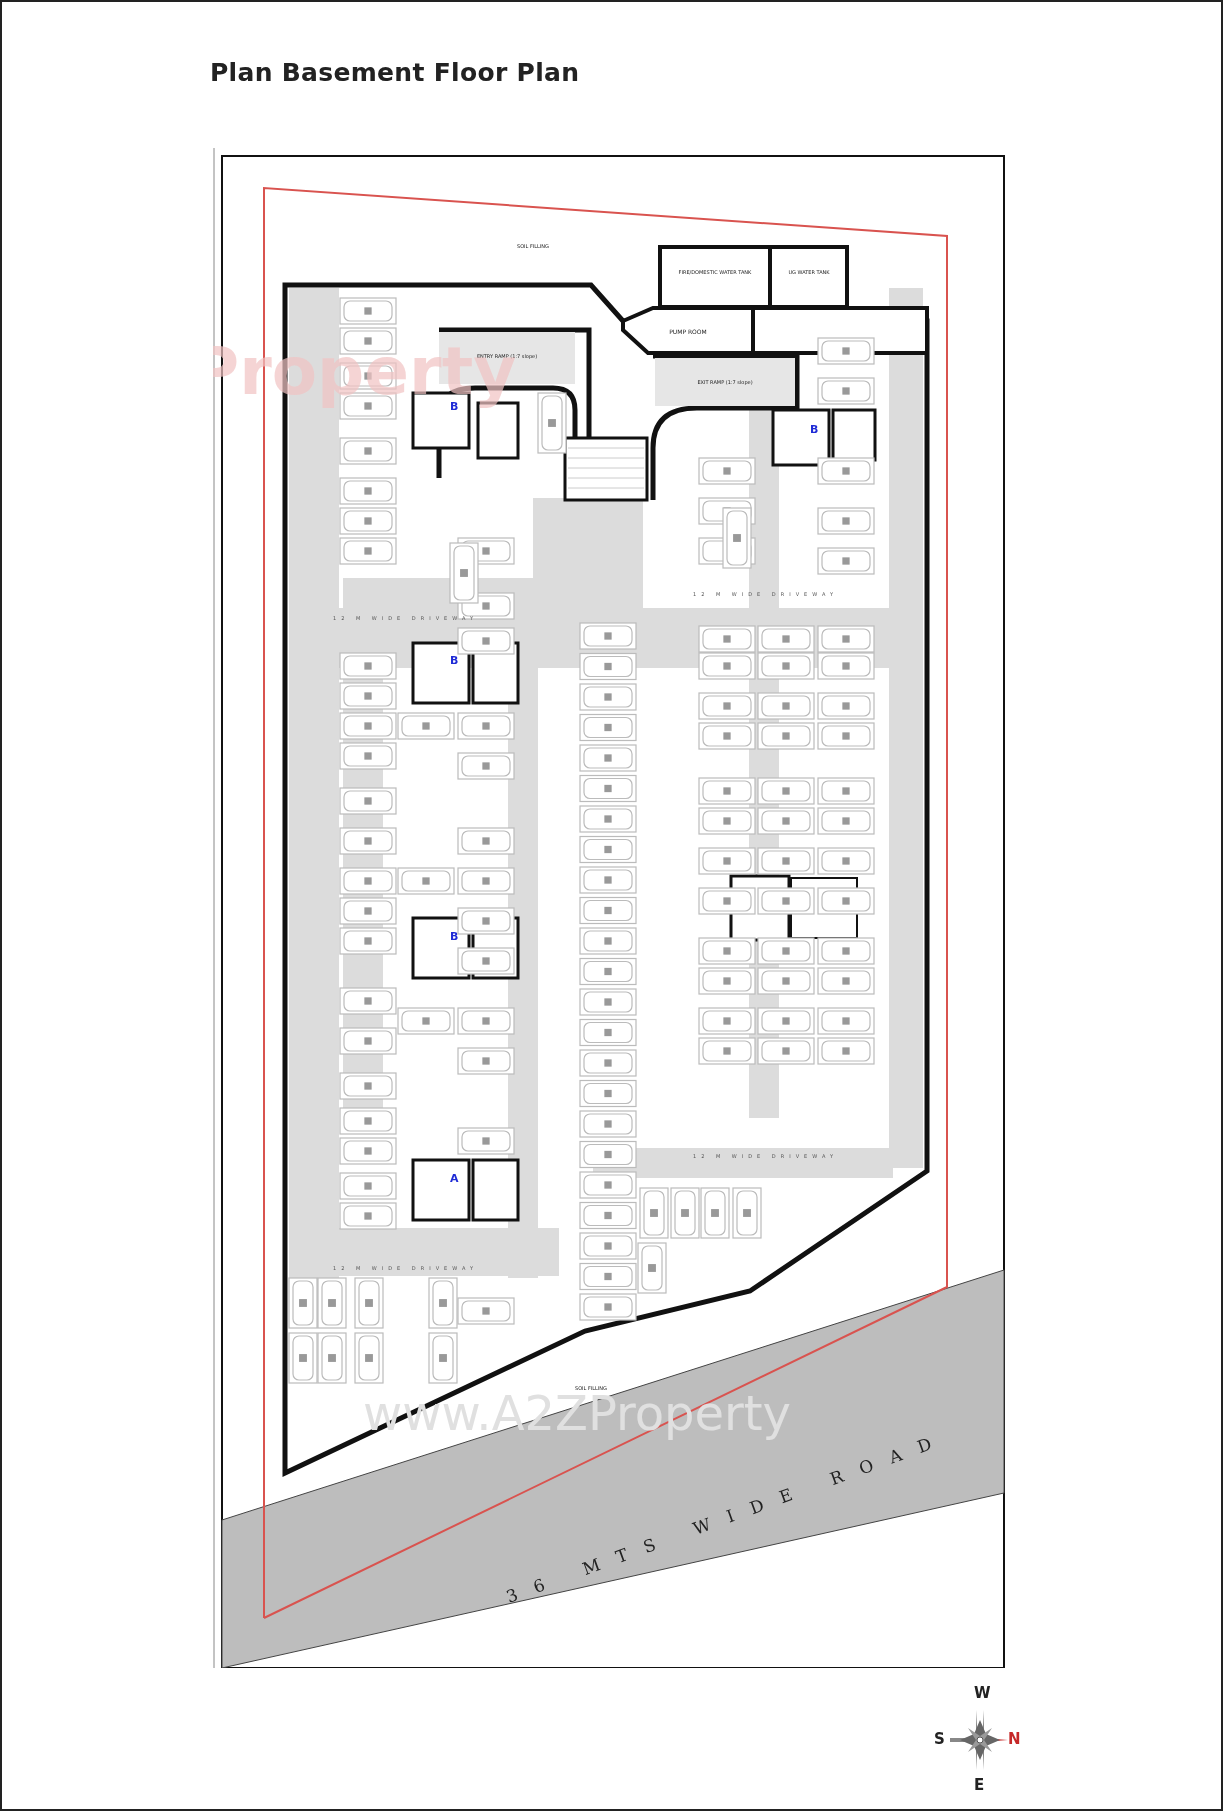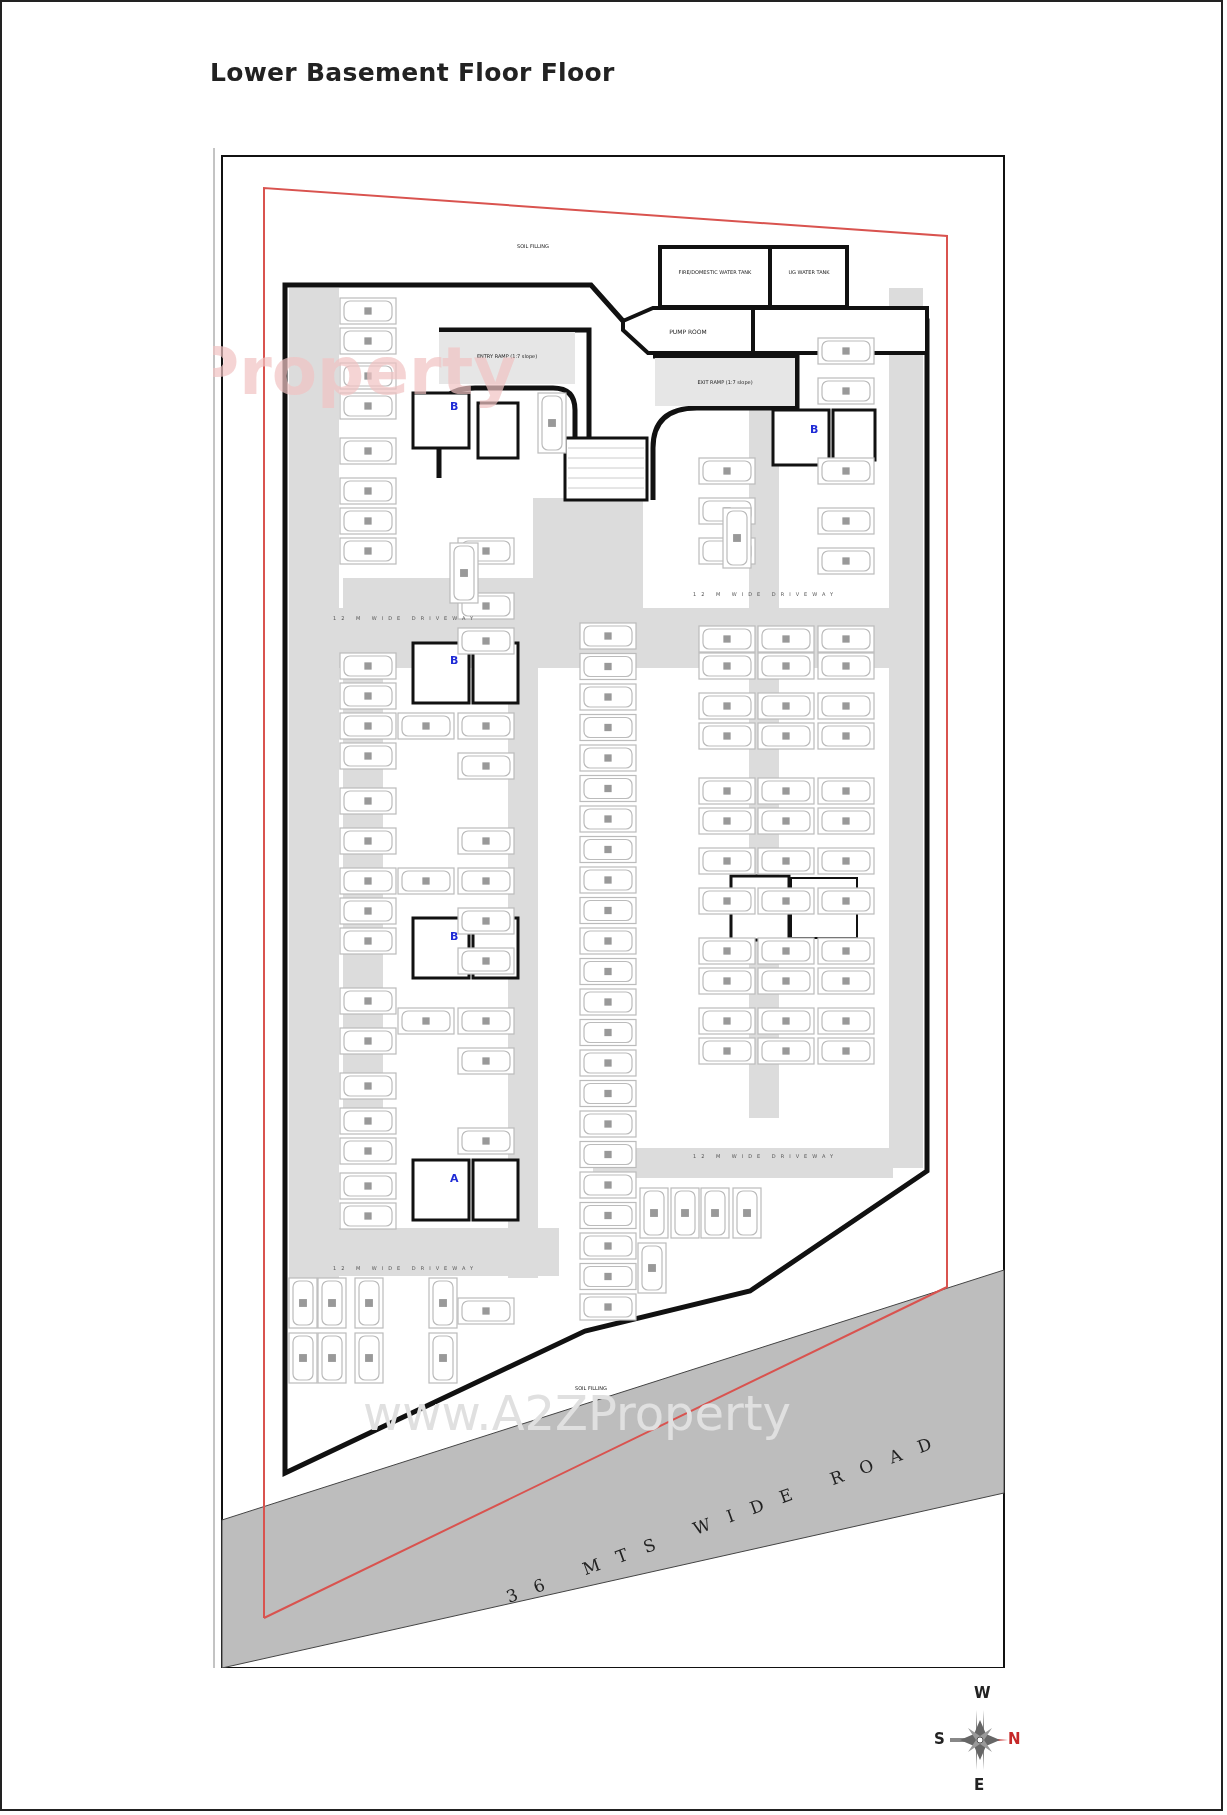--- a/index.html
+++ b/index.html
@@ -9,21 +9,21 @@
   .plan-wrap{position:absolute;left:213px;top:148px;width:800px;height:1520px;}
   .plan-wrap svg{display:block;}
   .compass{position:absolute;left:930px;top:1690px;width:100px;height:100px;}
   .cl{position:absolute;font-family:"DejaVu Sans",sans-serif;font-weight:bold;font-size:15px;color:#222;}
 </style>
 </head>
 <body>
 
 <div class="page-frame"></div>
 
-<div class="page-title">Lower Basement Floor Floor</div>
+<div class="page-title">Plan Basement Floor Plan</div>
 
 <div class="plan-wrap">
 <svg width="800" height="1520" viewBox="0 0 800 1520" xmlns="http://www.w3.org/2000/svg">
 
   <rect x="0" y="0" width="800" height="1520" fill="#fff"></rect>
   <line x="0" x1="1" y1="0" x2="1" y2="1520" stroke="#888" stroke-width="1"></line>
   <rect x="9" y="8" width="782" height="1512" fill="none" stroke="#111" stroke-width="2"></rect>
 
   <polygon points="9,1372 791,1122 791,1345 9,1520" fill="#bdbdbd" stroke="#444" stroke-width="1"></polygon>
 

